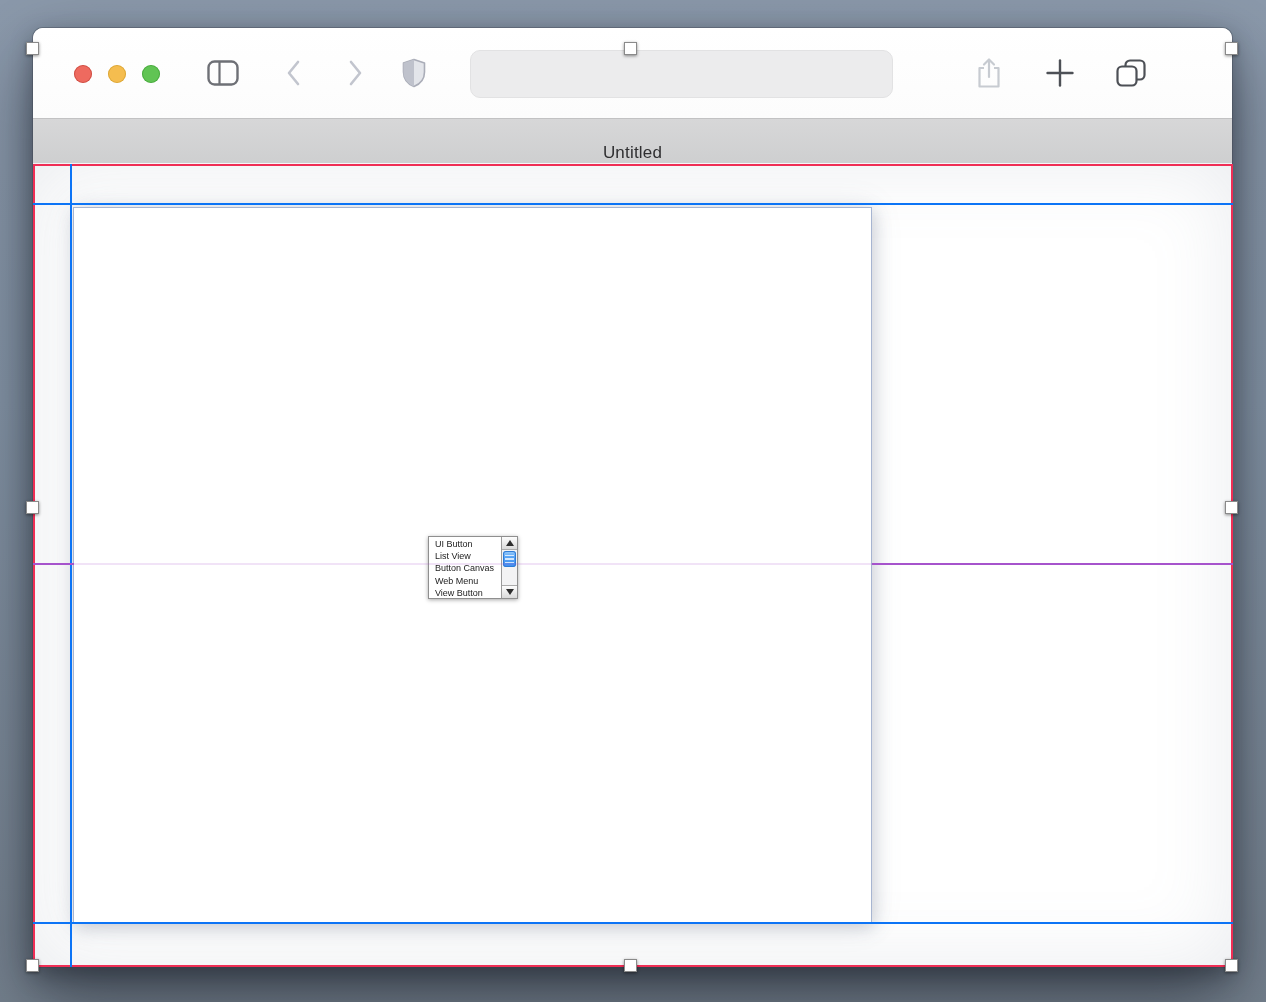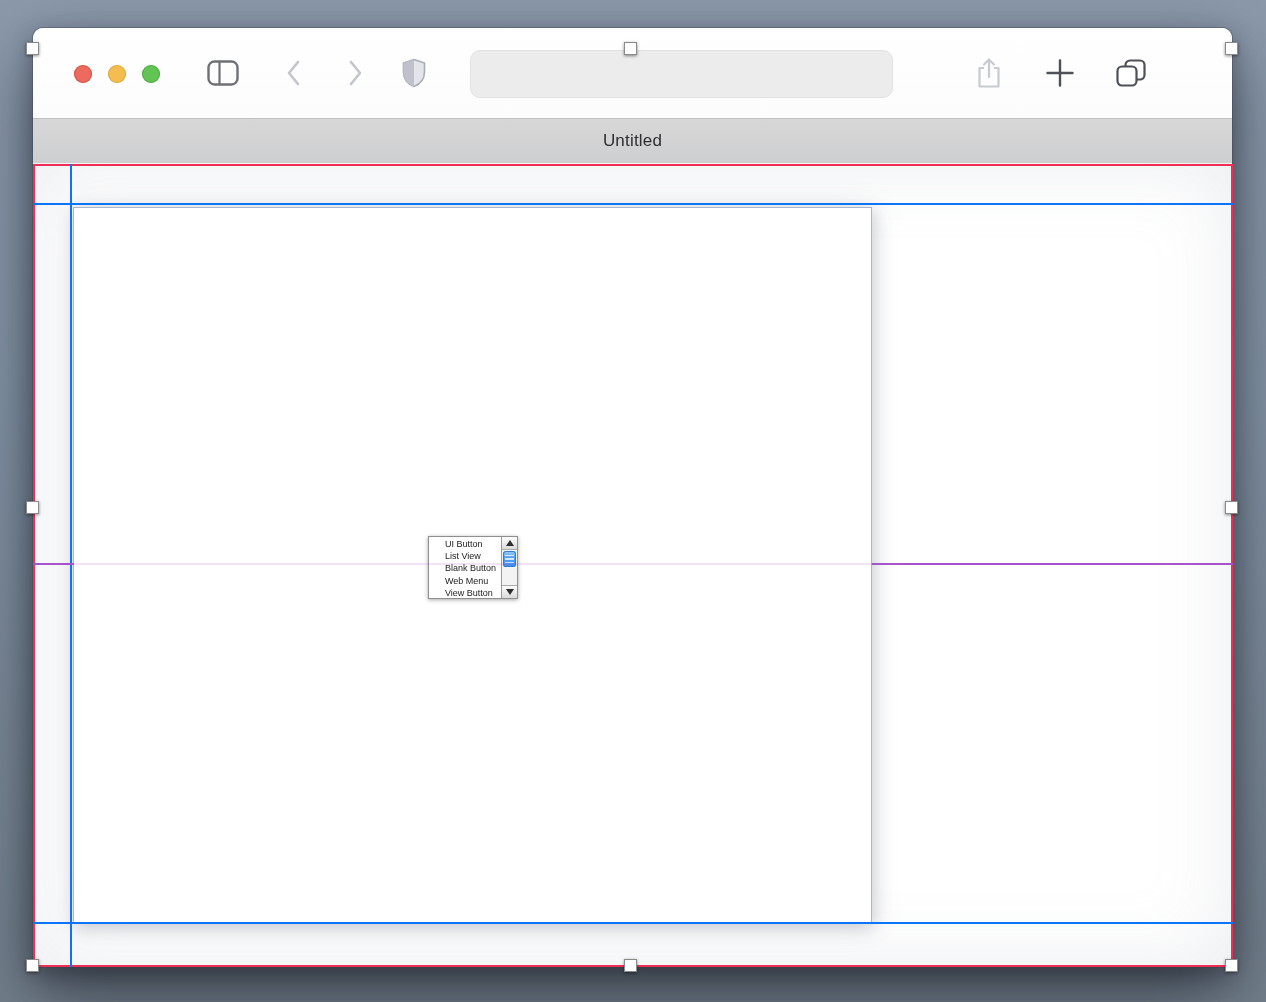--- a/index.html
+++ b/index.html
@@ -44,21 +44,21 @@
     position:absolute; left:437px; top:22px; width:423px; height:48px;
     background:#ececed; border:1px solid #e2e2e3; border-radius:10px;
     font-family:"Liberation Sans",sans-serif; font-size:15px; color:#333;
     padding:0 12px; outline:none;
   }
 
   .tabbar {
     position:absolute; top:90px; left:0; right:0; height:45px;
     background:linear-gradient(#d7d7d8,#cecfd0);
     border-top:1px solid #c2c2c3;
-    display:flex; align-items:center; justify-content:center;
+    display:flex; align-items:flex-end; justify-content:center;
   }
   .tab-title { font-size:17px; color:#2f2f31; letter-spacing:.2px; }
 
   .content {
     position:absolute; top:135px; left:0; right:0; bottom:0;
     background:#fff; border-radius:0 0 5px 5px;
     box-shadow: inset 0 0 80px rgba(125,135,158,.16);
   }
 
   
@@ -67,21 +67,21 @@
     background:#fff; border:1px solid var(--canvas_border,#a7b5d1); z-index:20;
     box-shadow: 2px 4px 16px rgba(90,100,125,.28), 0 0 30px rgba(120,130,150,.12);
   }
 
   
   .listbox {
     position:absolute; left:428px; top:536px; width:90px; height:63px;
     background:#fff; border:1px solid #8f8f8f; z-index:30;
     display:flex; box-shadow:0 1px 4px rgba(0,0,0,.35);
   }
-  .list-items { flex:1; overflow:hidden; padding-top:1px;padding-left:10px; }
+  .list-items { flex:1; overflow:hidden; padding-top:1px; }
   .list-item  { height:12.2px; line-height:12.2px; padding-left:6px;
                 font-size:9px; color:#1c1c1c; white-space:nowrap; }
   .sbar { width:16px; border-left:1px solid #9a9a9a; display:flex; flex-direction:column; background:#f3f3f4; }
   .sb-btn { height:13px; position:relative; background:linear-gradient(#fdfdfd,#dadada); }
   .sb-up   { border-bottom:1px solid #ababab; }
   .sb-down { border-top:1px solid #ababab; }
   .tri { position:absolute; left:50%; top:50%; transform:translate(-50%,-50%); width:0; height:0; }
   .tri-up   { border-left:4.5px solid transparent; border-right:4.5px solid transparent; border-bottom:6px solid #2d2d2d; }
   .tri-down { border-left:4.5px solid transparent; border-right:4.5px solid transparent; border-top:6px solid #2d2d2d; }
   .sb-track { flex:1; position:relative; }
@@ -202,21 +202,21 @@
 
     <div class="content"></div>
   </div>
 
   <div class="canvas"></div>
 
   <div class="listbox">
     <div class="list-items">
       <div class="list-item">UI Button</div>
       <div class="list-item">List View</div>
-      <div class="list-item">Blank Button</div>
+      <div class="list-item">Button Canvas</div>
       <div class="list-item">Web Menu</div>
       <div class="list-item">View Button</div>
     </div>
     <div class="sbar">
       <div class="sb-btn sb-up">
         <i class="tri tri-up"></i>
       </div>
       <div class="sb-track">
         <div class="sb-thumb"></div>
       </div>

